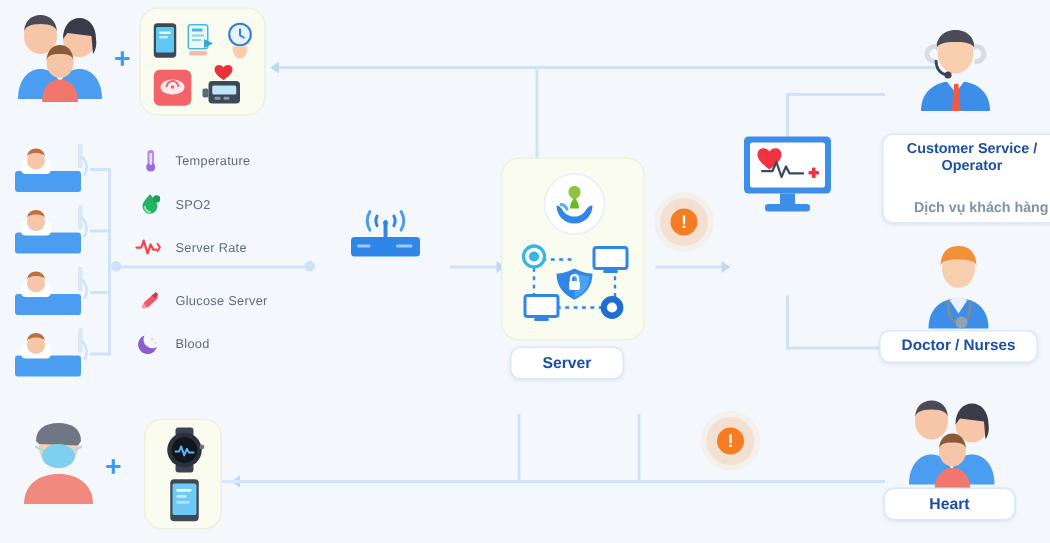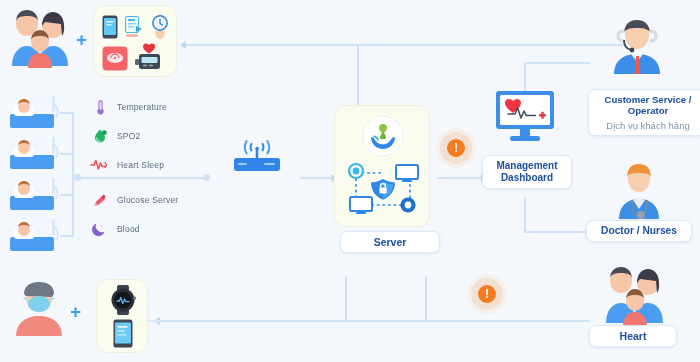--- a/index.html
+++ b/index.html
@@ -22,24 +22,25 @@
     text-align:center;
     color:#1b4fa0;
     font-weight:bold;
     line-height:1.18;
     padding:4px 8px;
     box-sizing:border-box;
     white-space:nowrap;
   }
   .pill .sub{
     display:block;
-    font-weight:normal;
+    font-weight:bold;
     color:#7d93ad;
     font-size:9.5px;
-    margin-top:3px;
+    margin-top:16px;
+    text-align:right;
   }
 
   
   .card{
     background:#fbfcf0;
     border:1px solid #edf0da;
     border-radius:12px;
     box-sizing:border-box;
   }
 
@@ -224,21 +225,21 @@
     <span class="vtxt">SPO2</span>
   </div>
 
   <div class="vital" style="left:92px;top:157px;">
     <span class="vicon">
       <svg width="18" height="14" viewBox="0 0 18 14">
         <path d="M0 7h3.2l1.6-4.6L7.4 11l2-6 1.7 3.4h2.3" stroke="#f0464c" stroke-width="1.5" fill="none" stroke-linecap="round" stroke-linejoin="round"></path>
         <path d="M14 4.5l1.6 2.4L14 9.4" stroke="#f0464c" stroke-width="1.3" fill="none" stroke-linecap="round"></path>
       </svg>
     </span>
-    <span class="vtxt">Heart Sleep</span>
+    <span class="vtxt">Server Rate</span>
   </div>
 
   <div class="vital" style="left:92px;top:192px;">
     <span class="vicon">
       <svg width="16" height="16" viewBox="0 0 16 16">
         <rect x="2.5" y="6.5" width="11" height="4.2" rx="2.1" transform="rotate(-42 8 8)" fill="#ef5a6a"></rect>
         <path d="M11.8 2.6l1.8 1.8-2.4 2.4-1.8-1.8z" fill="#c0394f"></path>
         <circle cx="4" cy="12.4" r="1.5" fill="#f79aa6"></circle>
       </svg>
     </span>
@@ -288,21 +289,21 @@
       <rect x="6" y="38" width="22" height="14" rx="1.6" fill="#ffffff" stroke="#2f86e8" stroke-width="2"></rect>
       <rect x="12" y="53" width="10" height="2" rx="1" fill="#2f86e8"></rect>
       <circle cx="64" cy="46" r="7.6" fill="#1f6fd0"></circle>
       <circle cx="64" cy="46" r="3.4" fill="#ffffff"></circle>
       <path d="M39 20c5 2.6 9 3.4 12 3.4 0 8-4.4 14-12 17.4-7.6-3.4-12-9.4-12-17.4 3 0 7-.8 12-3.4z" fill="#2f86e8"></path>
       <path d="M39 22.4c4 2 7.4 2.8 10 2.8 0 6.8-3.6 11.8-10 14.6V22.4z" fill="#4aa3ee"></path>
       <rect x="35.4" y="28.4" width="7.2" height="6" rx="1.2" fill="#ffffff"></rect>
       <path d="M36.6 28.4v-1.6a2.4 2.4 0 014.8 0v1.6" stroke="#ffffff" stroke-width="1.5" fill="none"></path>
     </svg>
   </div>
-  <div class="pill abs" style="left:340px;top:231px;width:100px;font-size:10.5px;">
+  <div class="pill abs" style="left:340px;top:231px;width:76px;font-size:10.5px;">
     <span>Server</span>
   </div>
 
   <div class="abs alert" style="left:447px;top:139px;">
     <span>!</span>
   </div>
   <div class="abs alert" style="left:478px;top:285px;">
     <span>!</span>
   </div>
 
@@ -310,24 +311,20 @@
     <svg class="abs" style="left:5px;top:0;" width="60" height="52" viewBox="0 0 60 52">
       <rect x="1" y="1" width="58" height="38" rx="3" fill="#3d8ee8"></rect>
       <rect x="5" y="5" width="50" height="30" rx="1.5" fill="#ffffff"></rect>
       <path d="M18 11c-2.6-3.4-8-2.6-8 2 0 4.2 5.4 8 8 10 2.6-2 8-5.8 8-10 0-4.6-5.4-5.4-8-2z" fill="#ef3340"></path>
       <path d="M13 24h7l2.6-6 3.4 10 3-7 2.4 4.6h9" stroke="#3c4a5a" stroke-width="1.5" fill="none" stroke-linejoin="round" stroke-linecap="round"></path>
       <rect x="44" y="24" width="7" height="2.4" rx=".6" fill="#ef3340"></rect>
       <rect x="46.3" y="21.7" width="2.4" height="7" rx=".6" fill="#ef3340"></rect>
       <rect x="25" y="39" width="10" height="7" fill="#3d8ee8"></rect>
       <rect x="15" y="46" width="30" height="5" rx="2.2" fill="#3d8ee8"></rect>
     </svg>
-  </div>
-  <div class="pill abs" style="left:482px;top:155px;width:90px;font-size:10px;">
-    <span>Management</span><br>
-    <span>Dashboard</span>
   </div>
 
   <div class="abs" style="left:600px;top:18px;width:74px;height:56px;">
     <svg width="74" height="56" viewBox="0 0 74 56">
       <ellipse cx="37" cy="17" rx="12" ry="14" fill="#f8cfae"></ellipse>
       <path d="M24 16c0-10 6-14 13-14s13 4 13 14c0-5-6-6-13-6s-13 1-13 6z" fill="#4a4a58"></path>
       <path d="M23 13a5 5 0 000 10M51 13a5 5 0 010 10" stroke="#d8dde5" stroke-width="3.4" fill="none" stroke-linecap="round"></path>
       <path d="M24 22c0 6 3 9 7 10" stroke="#3c4352" stroke-width="1.8" fill="none"></path>
       <circle cx="32" cy="32" r="2.4" fill="#3c4352"></circle>
       <path d="M14 56c0-13 9-20 23-20s23 7 23 20z" fill="#3d8ee8"></path>

